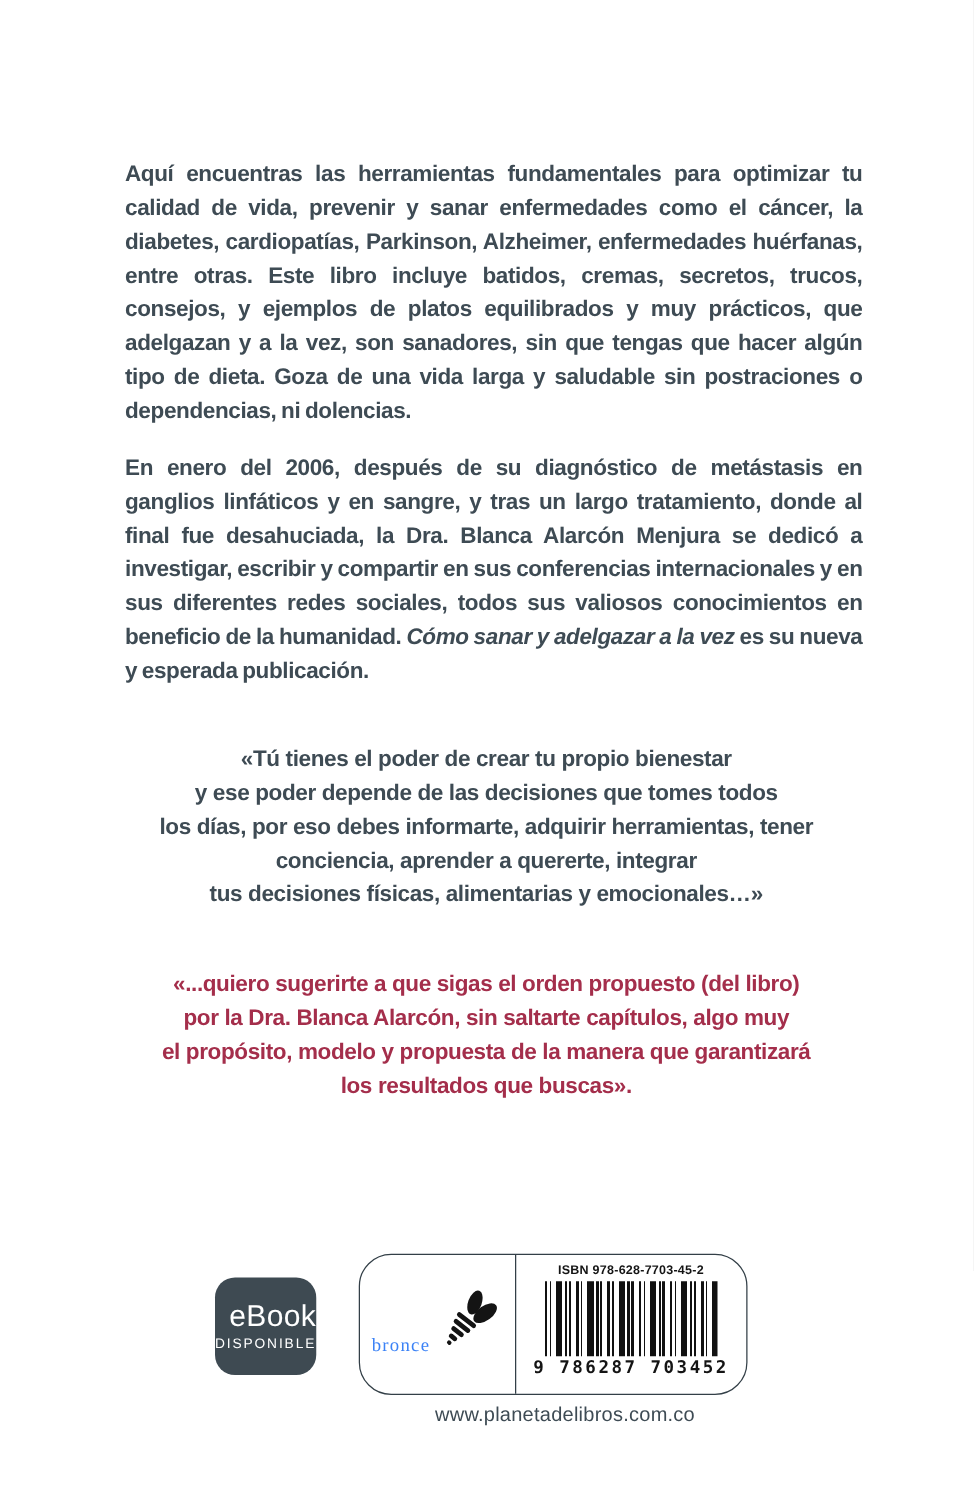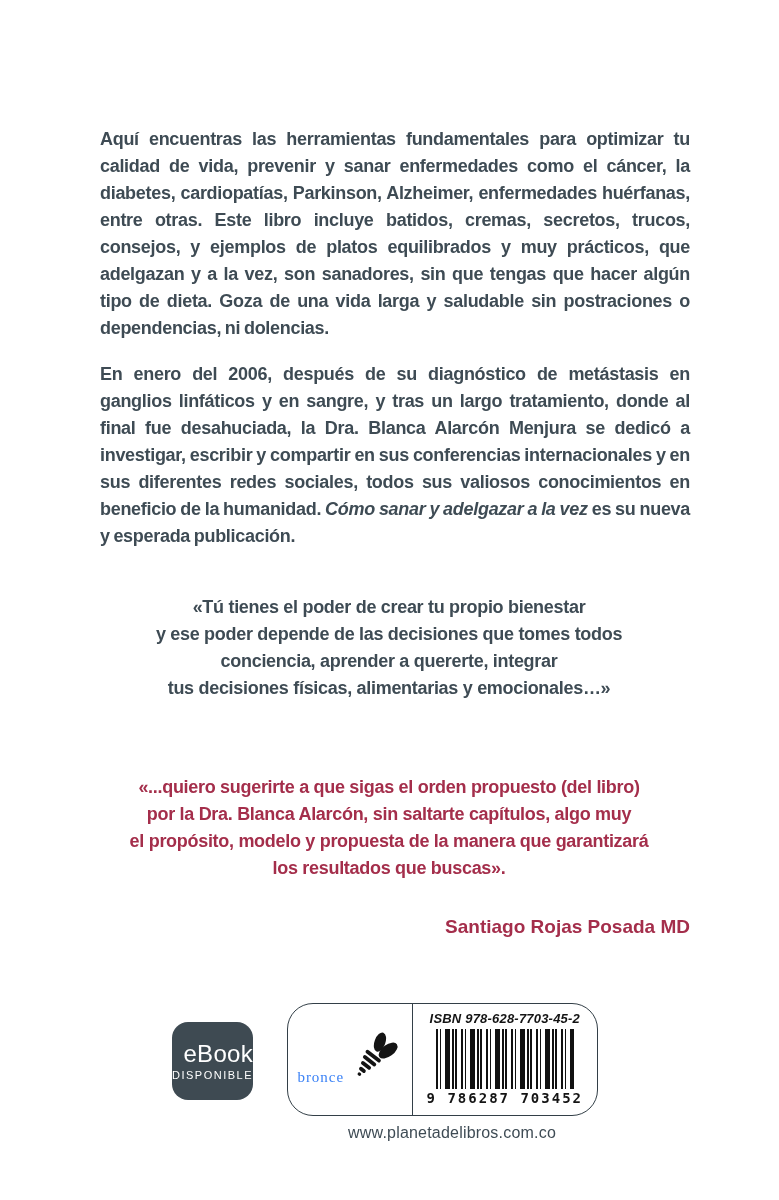--- a/index.html
+++ b/index.html
@@ -63,23 +63,22 @@
     border-right:1.5px solid var(--box-border,#333f47);
   }
   .bronce-name{
     font-family:"Liberation Serif",serif;
     font-size:15px;letter-spacing:1px;color:#3b82f6;
     position:relative;top:18px;
   }
   .bee{width:50px;height:56px;flex:0 0 auto;}
   .isbn-cell{flex:1;display:flex;flex-direction:column;align-items:center;padding:7px 14px 6px;box-sizing:border-box;}
   .isbn-label{
-    font-size:13px;font-weight:700;letter-spacing:.2px;color:var(--ink,#141414);
+    font-size:10px;font-weight:700;letter-spacing:.2px;color:var(--ink,#141414);
     white-space:nowrap;
-    font-style:italic;
   }
   .barcode{
     width:138px;height:60px;margin-top:3px;
     background:
       repeating-linear-gradient(90deg,
         #111 0 2px, transparent 2px 4px,
         #111 4px 5px, transparent 5px 9px,
         #111 9px 14px, transparent 14px 16px,
         #111 16px 18px, transparent 18px 19px,
         #111 19px 21px, transparent 21px 25px);
@@ -100,32 +99,32 @@
 
 <div class="page">
 
   <p class="body-par p1">Aquí encuentras las herramientas fundamentales para optimizar tu calidad de vida, prevenir y sanar enfermedades como el cáncer, la diabetes, cardiopatías, Parkinson, Alzheimer, enfermedades huérfanas, entre otras. Este libro incluye batidos, cremas, secretos, trucos, consejos, y ejemplos de platos equilibrados y muy prácticos, que adelgazan y a la vez, son sanadores, sin que tengas que hacer algún tipo de dieta. Goza de una vida larga y saludable sin postraciones o dependencias, ni dolencias.</p>
 
   <p class="body-par p2"><span>En enero del 2006, después de su diagnóstico de metástasis en ganglios linfáticos y en sangre, y tras un largo tratamiento, donde al final fue desahuciada, la Dra. Blanca Alarcón Menjura se dedicó a investigar, escribir y compartir en sus conferencias internacionales y en sus diferentes redes sociales, todos sus valiosos conocimientos en beneficio de la humanidad. </span><em class="book-title-em">Cómo sanar y adelgazar a la vez</em><span> es su nueva y esperada publicación.</span></p>
 
   <div class="quote center-quote">
     <div>«Tú tienes el poder de crear tu propio bienestar</div>
     <div>y ese poder depende de las decisiones que tomes todos</div>
+    <div>los días, por eso debes informarte, adquirir herramientas, tener</div>
     <div>conciencia, aprender a quererte, integrar</div>
     <div>tus decisiones físicas, alimentarias y emocionales…»</div>
   </div>
 
   <div class="quote red-quote">
     <div>«...quiero sugerirte a que sigas el orden propuesto (del libro)</div>
     <div>por la Dra. Blanca Alarcón, sin saltarte capítulos, algo muy</div>
     <div>el propósito, modelo y propuesta de la manera que garantizará</div>
     <div>los resultados que buscas».</div>
   </div>
 
-  <div class="attribution">Santiago Rojas Posada MD</div>
 
   <div class="ebook-badge">
     <div class="l1">eBook</div>
     <div class="l2">DISPONIBLE</div>
   </div>
 
   <div class="pub-box">
     <div class="pub-cell">
       <span class="bronce-name">bronce</span>
       <svg class="bee" viewBox="0 0 60 60" aria-hidden="true">

